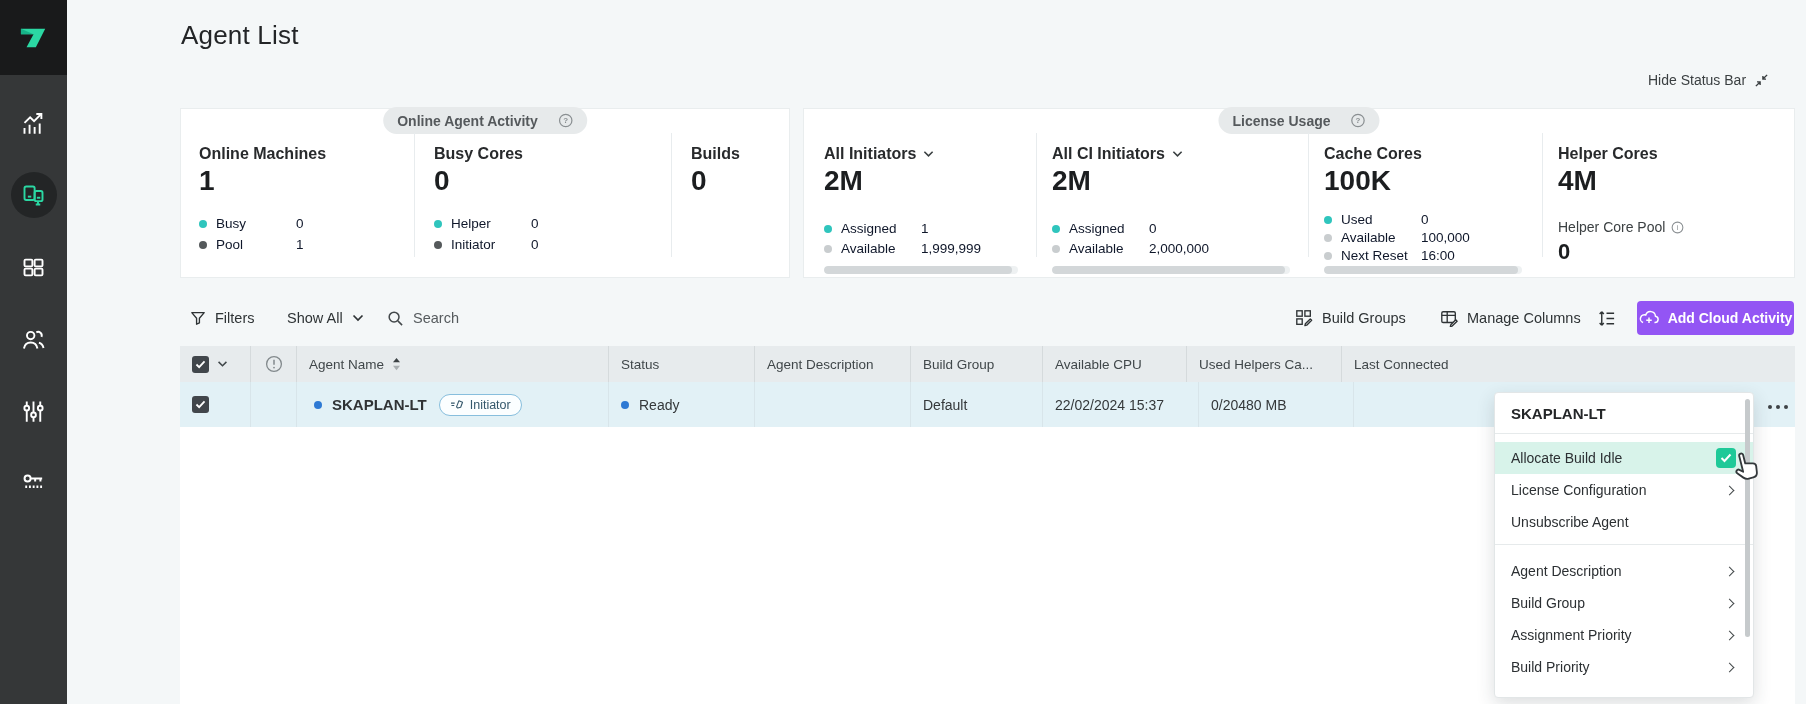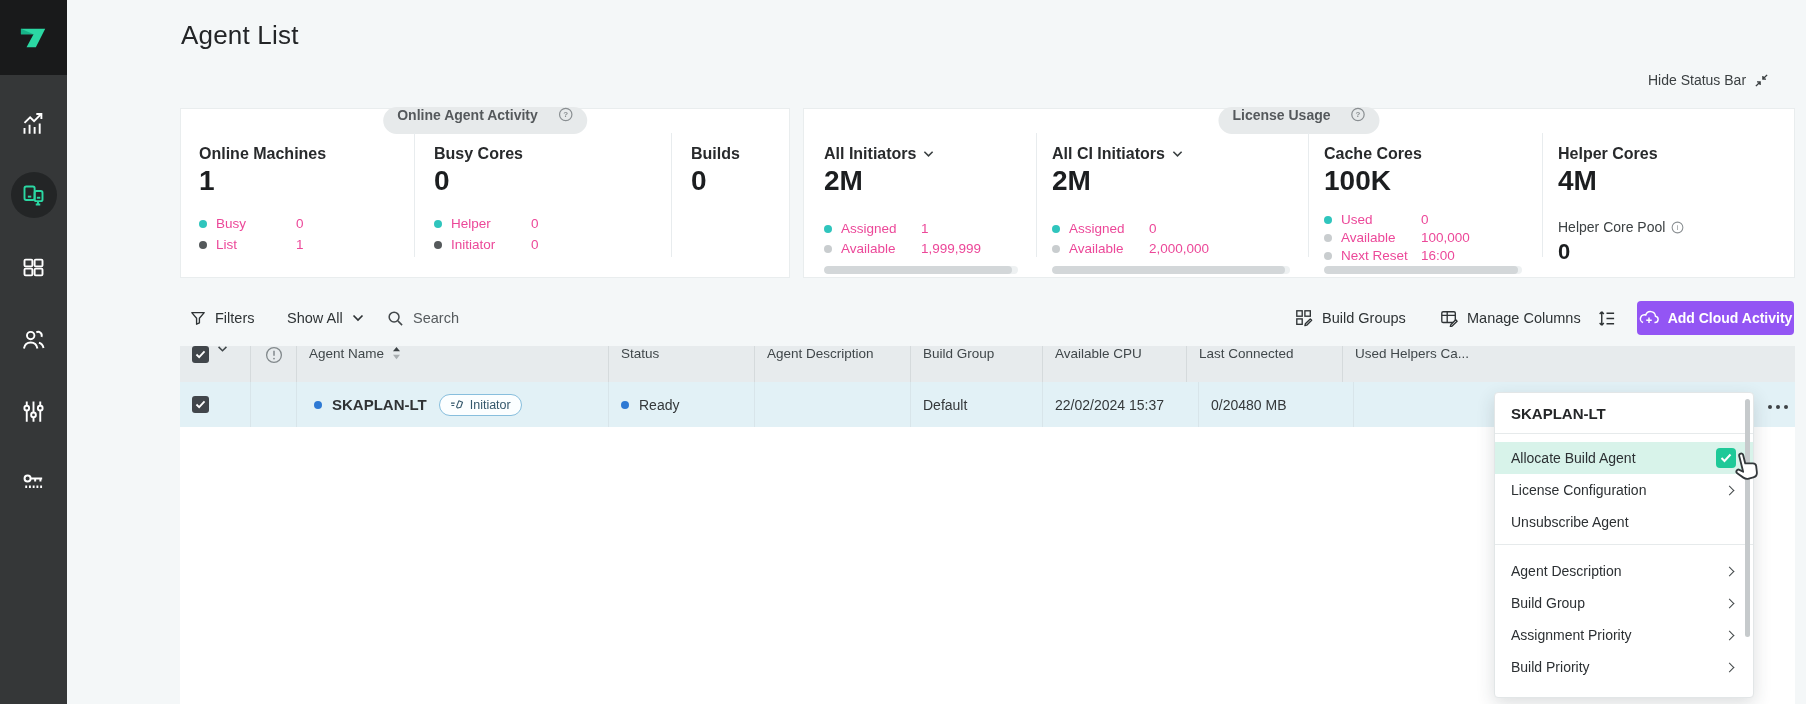--- a/index.html
+++ b/index.html
@@ -12,42 +12,42 @@
   .nav-item { position:absolute; left:0; width:67px; height:46px; display:flex; align-items:center; justify-content:center; cursor:pointer; }
   .nav-item .circle { position:absolute; width:46px; height:46px; border-radius:50%; background:#232526; }
   .nav-item svg { position:relative; }
 
   
   .page-title { position:absolute; left:181px; top:20px; font-size:26px; font-weight:normal; color:#232527; letter-spacing:.2px; }
   .hide-status { position:absolute; left:1648px; top:72px; display:flex; align-items:center; gap:8px; font-size:14px; color:#3a3f41; cursor:pointer; }
 
   
   .panel { position:absolute; top:108px; height:170px; background:#fff; border:1px solid #e9edee; }
-  .panel-pill { position:absolute; top:-2px; left:50%; transform:translateX(-50%); height:27px; padding:0 14px; background:#e7eaeb; border-radius:14px; display:flex; align-items:flex-start; gap:20px; font-size:14px; font-weight:bold; color:#55595c; white-space:nowrap; }
+  .panel-pill { position:absolute; top:-2px; left:50%; transform:translateX(-50%); height:27px; padding:0 14px; background:#e7eaeb; border-radius:14px; display:flex; align-items:center; gap:20px; font-size:14px; font-weight:bold; color:#55595c; white-space:nowrap; }
   .metric { position:absolute; top:0; }
   .metric-label { position:absolute; top:36px; left:0; font-size:16px; font-weight:bold; color:#282a2c; white-space:nowrap; display:flex; align-items:center; gap:7px; }
   .metric-value { position:absolute; top:56px; left:0; font-size:28px; font-weight:bold; color:#1c1e20; }
-  .legend-row { position:absolute; left:0; display:flex; align-items:center; font-size:13.5px; color:#ec4899; }
+  .legend-row { position:absolute; left:0; display:flex; align-items:center; font-size:13.5px; color:#0f172a; }
   .legend-row .dot { width:8px; height:8px; border-radius:50%; margin-right:9px; flex:0 0 auto; }
   .dot-teal { background:#2fc5bd; } .dot-dark { background:#55595b; } .dot-light { background:#c9cdcf; }
   .legend-name { width:80px; }
   .vdiv { position:absolute; top:24px; bottom:20px; width:1px; background:#e8ecee; }
   .bar { position:absolute; height:8px; top:157px; background:#eef1f2; border-radius:4px; overflow:hidden; }
   .bar i { display:block; height:100%; background:#d3d7d9; border-radius:4px; }
   .pool-label { position:absolute; top:110px; left:0; font-size:14px; color:#3c4143; display:flex; align-items:center; gap:6px; white-space:nowrap; }
   .pool-value { position:absolute; top:130px; left:0; font-size:22px; font-weight:bold; color:#1c1e20; }
 
   
   .tb-item { position:absolute; top:304px; height:28px; display:flex; align-items:center; gap:9px; font-size:14.5px; color:#2e3335; cursor:pointer; white-space:nowrap; }
   .tb-muted { color:#565b5e; }
   .btn-add { position:absolute; left:1637px; top:301px; width:157px; height:34px; background:#9355f4; border:none; border-radius:4px; color:#fff; font-size:14px; font-weight:bold; font-family:"Liberation Sans", sans-serif; display:flex; align-items:center; justify-content:center; gap:9px; cursor:pointer; }
 
   
   .thead { position:absolute; left:180px; top:346px; width:1615px; height:36px; background:#e7ebed; display:flex; align-items:stretch; font-size:13.5px; color:#40474a; z-index:1; }
-  .th { display:flex; align-items:flex-start; padding-left:12px; border-left:1px solid #d5dadc; white-space:nowrap; overflow:hidden; }
+  .th { display:flex; align-items:center; padding-left:12px; border-left:1px solid #d5dadc; white-space:nowrap; overflow:hidden; }
   .th:first-child { border-left:none; }
   .tbody-bg { position:absolute; left:180px; top:427px; width:1615px; height:277px; background:#fff; }
   .trow { position:absolute; left:180px; top:382px; width:1615px; height:45px; background:#e2f1f6; display:flex; align-items:stretch; font-size:14px; color:#34383a; z-index:2; cursor:pointer; }
   .td { display:flex; align-items:center; padding-left:12px; border-left:1px solid #d8e5ea; white-space:nowrap; overflow:hidden; }
   .td:first-child { border-left:none; }
   .checkbox { width:17px; height:17px; border-radius:3px; background:#41464b; display:flex; align-items:center; justify-content:center; flex:0 0 auto; cursor:pointer; }
   .status-dot { width:8px; height:8px; border-radius:50%; background:#2e7ad4; margin-right:10px; flex:0 0 auto; }
   .agent-name { font-size:15px; font-weight:bold; color:#303335; }
   .badge { margin-left:12px; height:22px; padding:0 10px; border:1px solid #87bedd; border-radius:12px; background:#fbfeff; display:flex; align-items:center; gap:6px; font-size:12.5px; color:#34576b; }
   .row-actions { position:absolute; left:1764px; top:399px; display:flex; gap:4px; padding:6px 4px; cursor:pointer; z-index:3; }
@@ -150,21 +150,21 @@
     <div class="metric" style="left:18px">
       <div class="metric-label">Online Machines</div>
       <div class="metric-value">1</div>
       <div class="legend-row" style="top:107px">
         <span class="dot dot-teal"></span>
         <span class="legend-name">Busy</span>
         <span>0</span>
       </div>
       <div class="legend-row" style="top:128px">
         <span class="dot dot-dark"></span>
-        <span class="legend-name">List</span>
+        <span class="legend-name">Pool</span>
         <span>1</span>
       </div>
     </div>
 
     <div class="metric" style="left:253px">
       <div class="metric-label">Busy Cores</div>
       <div class="metric-value">0</div>
       <div class="legend-row" style="top:107px">
         <span class="dot dot-teal"></span>
         <span class="legend-name">Helper</span>
@@ -362,25 +362,25 @@
       </div>
     <div class="th" style="width:156px">
         <span>Agent Description</span>
       </div>
     <div class="th" style="width:132px">
         <span>Build Group</span>
       </div>
     <div class="th" style="width:144px">
         <span>Available CPU</span>
       </div>
+    <div class="th" style="width:155px">
+        <span>Used Helpers Ca...</span>
+      </div>
     <div class="th" style="width:156px">
         <span>Last Connected</span>
-      </div>
-    <div class="th" style="width:155px">
-        <span>Used Helpers Ca...</span>
       </div>
   </div>
 
   <div class="trow">
     <div class="td" style="width:70px">
       <span class="checkbox">
         <svg width="11" height="9" viewBox="0 0 12 10" fill="none" stroke="#fff" stroke-width="2">
             <path d="M1.5 5 4.5 8 10.5 1.5"></path>
           </svg>
       </span>
@@ -421,21 +421,21 @@
   <div class="row-actions">
       <i></i>
       <i></i>
       <i></i>
     </div>
 
   <div class="menu">
     <div class="menu-title">SKAPLAN-LT</div>
     <div class="menu-items">
       <div class="menu-item highlight">
-        <span>Allocate Build Agent</span>
+        <span>Allocate Build Idle</span>
         <span class="mi-check">
           <svg width="12" height="10" viewBox="0 0 12 10" fill="none" stroke="#fff" stroke-width="2">
               <path d="M1.5 5 4.5 8 10.5 1.5"></path>
             </svg>
         </span>
       </div>
       <div class="menu-item">
         <span>License Configuration</span>
         <span class="chev"></span>
       </div>

